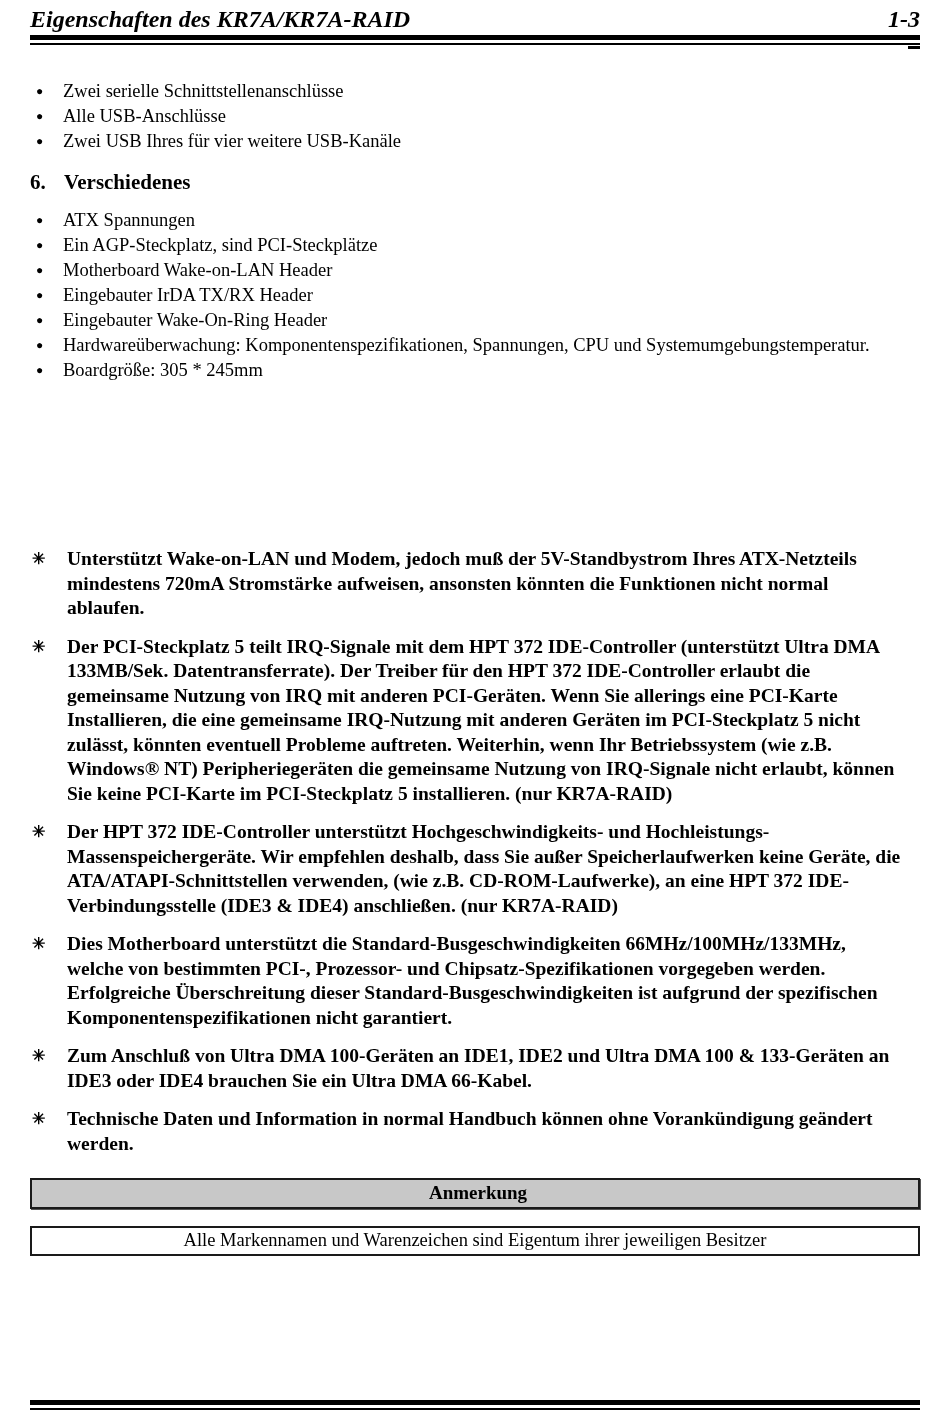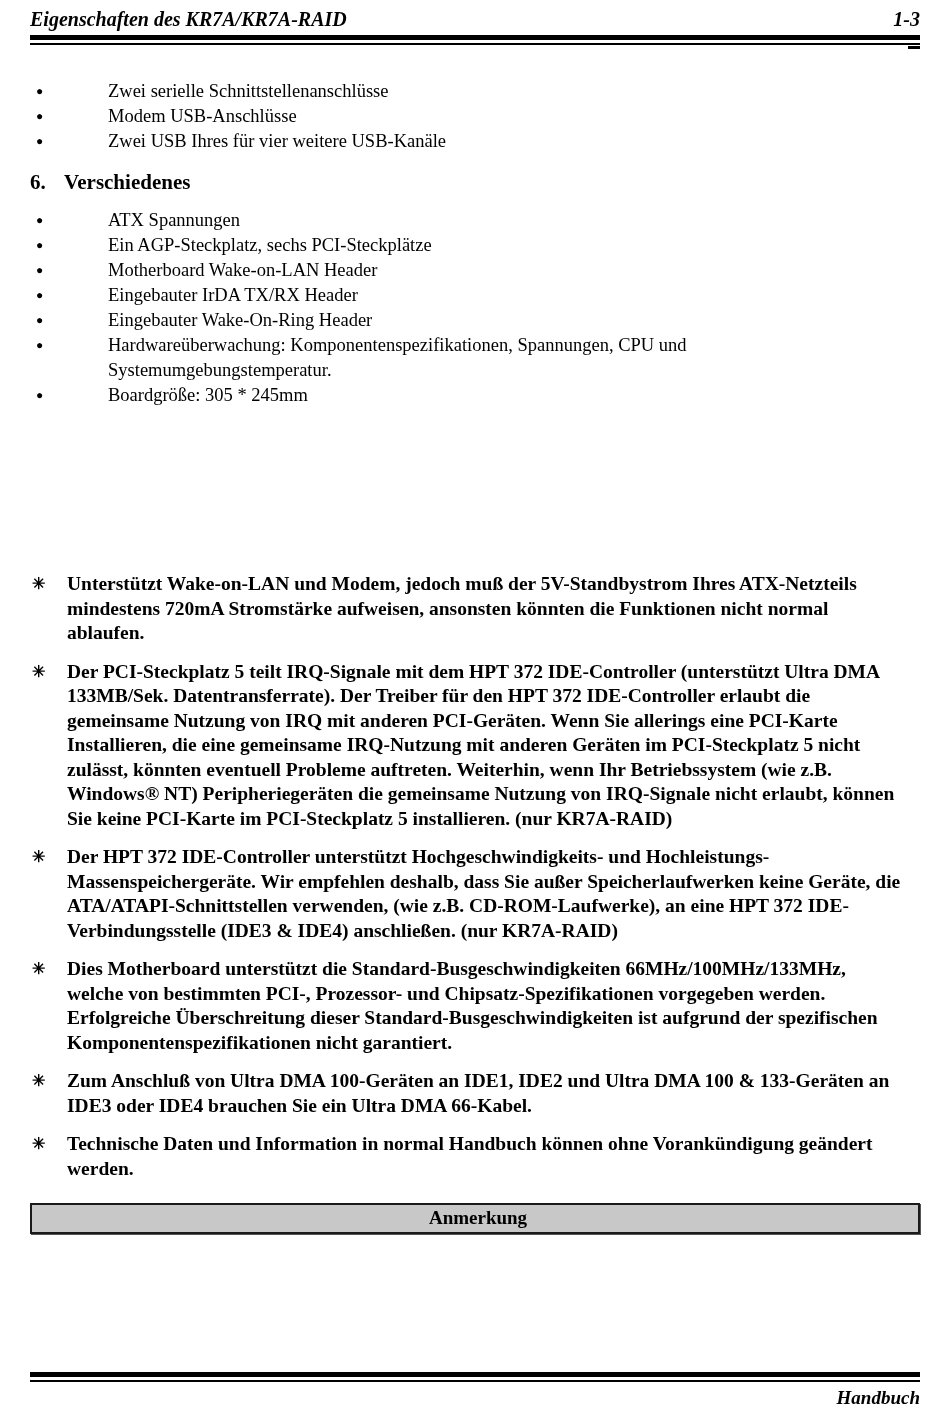--- a/index.html
+++ b/index.html
@@ -16,39 +16,39 @@
   }
   .content { padding: 6px 30px 0 30px; }
 
   
   .header-row {
     display: flex;
     justify-content: space-between;
     align-items: baseline;
     font-weight: bold;
     font-style: italic;
-    font-size: 20px;
+    font-size: 24px;
     line-height: 26px;
   }
   .rule-thick { height: 5px; background: #000; margin-top: 3px; }
   .rule-thin  { height: 2px; background: #000; margin-top: 3px; }
   .header-mark { width: 12px; height: 3px; background: #000; margin-left: auto; margin-top: 1px; }
 
   
   .list-top { margin-top: 30px; }
   .list-misc { margin-top: 12px; width: 845px; }
   .bullet-row { display: flex; font-size: 18.5px; line-height: 25px; }
   .bullet-glyph {
     flex: 0 0 33px;
     padding-left: 6px;
     box-sizing: border-box;
     font-size: 12px;
     line-height: 25px;
   }
-  .bullet-text { flex: 1; margin-left: 45px; }
+  .bullet-text { flex: 1; }
 
   
   .section-heading {
     display: flex;
     margin-top: 15px;
     font-size: 21px;
     font-weight: bold;
     line-height: 27px;
   }
   .sec-num { flex: 0 0 34px; }
@@ -122,41 +122,41 @@
     <div class="rule-thin"></div>
     <div class="header-mark"></div>
 
     <div class="list-top">
       <div class="bullet-row">
         <span class="bullet-glyph">●</span>
         <span class="bullet-text">Zwei serielle Schnittstellenanschlüsse</span>
       </div>
       <div class="bullet-row">
         <span class="bullet-glyph">●</span>
-        <span class="bullet-text">Modem USB-Anschlüsse</span>
+        <span class="bullet-text">Alle USB-Anschlüsse</span>
       </div>
       <div class="bullet-row">
         <span class="bullet-glyph">●</span>
         <span class="bullet-text">Zwei USB Ihres für vier weitere USB-Kanäle</span>
       </div>
     </div>
 
     <div class="section-heading">
       <span class="sec-num">6.</span>
       <span>Verschiedenes</span>
     </div>
 
     <div class="list-misc">
       <div class="bullet-row">
         <span class="bullet-glyph">●</span>
         <span class="bullet-text">ATX Spannungen</span>
       </div>
       <div class="bullet-row">
         <span class="bullet-glyph">●</span>
-        <span class="bullet-text">Ein AGP-Steckplatz, sechs PCI-Steckplätze</span>
+        <span class="bullet-text">Ein AGP-Steckplatz, sind PCI-Steckplätze</span>
       </div>
       <div class="bullet-row">
         <span class="bullet-glyph">●</span>
         <span class="bullet-text">Motherboard Wake-on-LAN Header</span>
       </div>
       <div class="bullet-row">
         <span class="bullet-glyph">●</span>
         <span class="bullet-text">Eingebauter IrDA TX/RX Header</span>
       </div>
       <div class="bullet-row">
@@ -197,21 +197,23 @@
       <div class="note">
         <span class="note-marker">✳</span>
         <span class="note-text">Technische Daten und Information in normal Handbuch können ohne Vorankündigung geändert werden.</span>
       </div>
     </div>
 
     <div class="note-box">
       <span>Anmerkung</span>
     </div>
 
+    <div class="tm-box">
+      <span>Alle Markennamen und Warenzeichen sind Eigentum ihrer jeweiligen Besitzer</span>
+    </div>
 
   </div>
 
   <div class="footer">
     <div class="rule-thick"></div>
     <div class="rule-thin"></div>
-    <div class="footer-label">Handbuch</div>
   </div>
 </div>
 
 </body></html>

